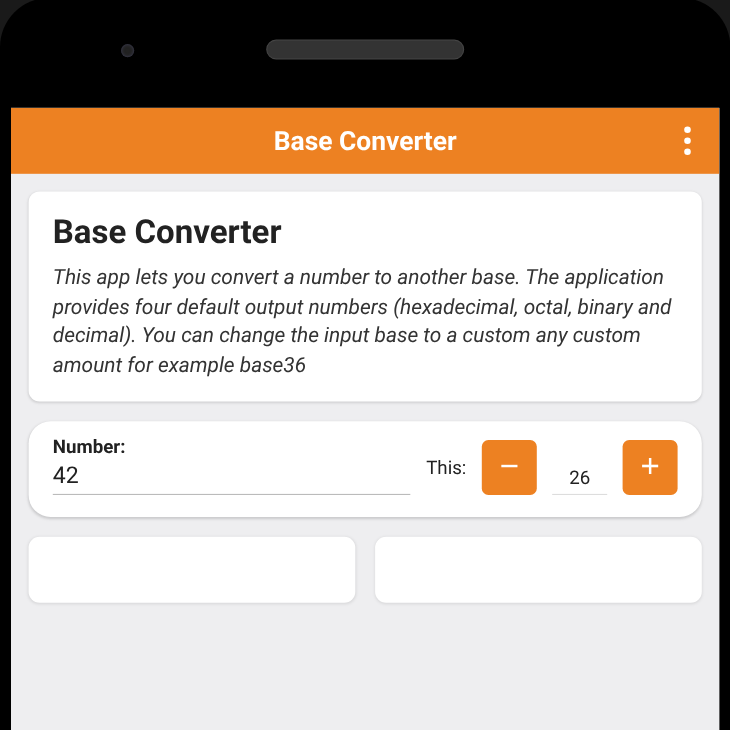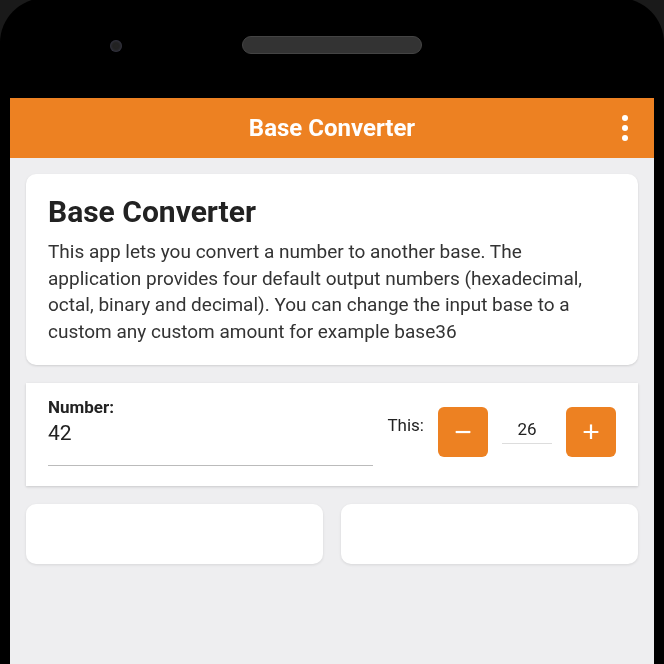--- a/index.html
+++ b/index.html
@@ -104,48 +104,49 @@
     .card-title {
       font-size: 30px;
       font-weight: 700;
       color: #222;
       margin-bottom: 10px;
     }
     .card-desc {
       font-size: 19px;
       line-height: 1.4;
       color: #333;
+      font-style: italic;
     }
     .input-card {
       background: #fff;
-      border-radius: 0;
+      border-radius: 20px;
       padding: 14px 22px 20px 22px;
       box-shadow: 0 1px 3px rgba(0,0,0,0.1), 0 1px 2px rgba(0,0,0,0.06);
       display: flex;
-      align-items: center;
+      align-items: flex-end;
       gap: 14px;
       margin-bottom: 18px;
     }
     .number-group {
       flex: 1;
       min-width: 0;
     }
     .field-label {
       font-size: 17px;
       font-weight: 700;
       color: #222;
       display: block;
       margin-bottom: 2px;
     }
     .text-input {
       border: none;
       border-bottom: 1px solid #bbb;
       font-size: 21px;
       color: #222;
-      padding: 2px 0 20px 0;
+      padding: 2px 0 4px 0;
       width: 100%;
       outline: none;
       background: transparent;
       font-family: inherit;
     }
     .base-label {
       font-size: 17px;
       color: #222;
       padding-bottom: 14px;
     }

